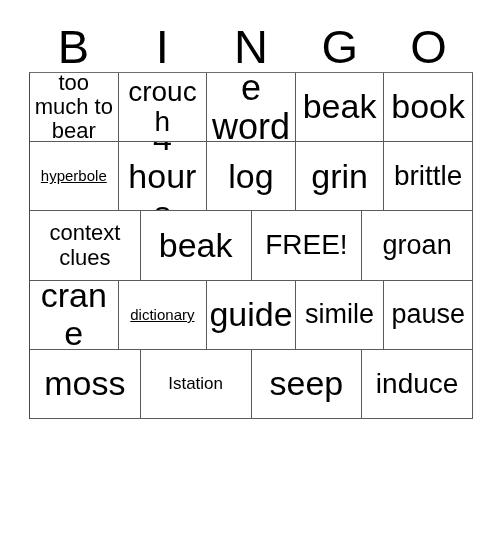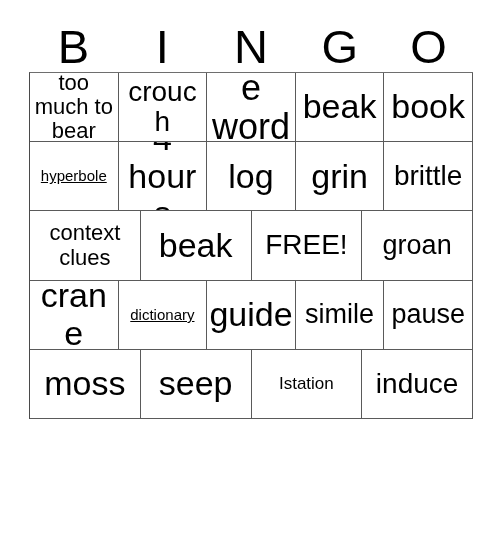--- a/index.html
+++ b/index.html
@@ -180,24 +180,24 @@
       <div class="grid-cell">
           <span class="cell-text sz-l">pause</span>
         </div>
     </div>
 
     <div class="grid-row">
       <div class="grid-cell">
           <span class="cell-text sz-xxl">moss</span>
         </div>
       <div class="grid-cell">
+          <span class="cell-text sz-s">Istation</span>
+        </div>
+      <div class="grid-cell">
           <span class="cell-text sz-xxl">seep</span>
-        </div>
-      <div class="grid-cell">
-          <span class="cell-text sz-s">Istation</span>
         </div>
       <div class="grid-cell">
           <span class="cell-text sz-ml">induce</span>
         </div>
     </div>
 
   </div>
 </div>
 
 </body></html>

